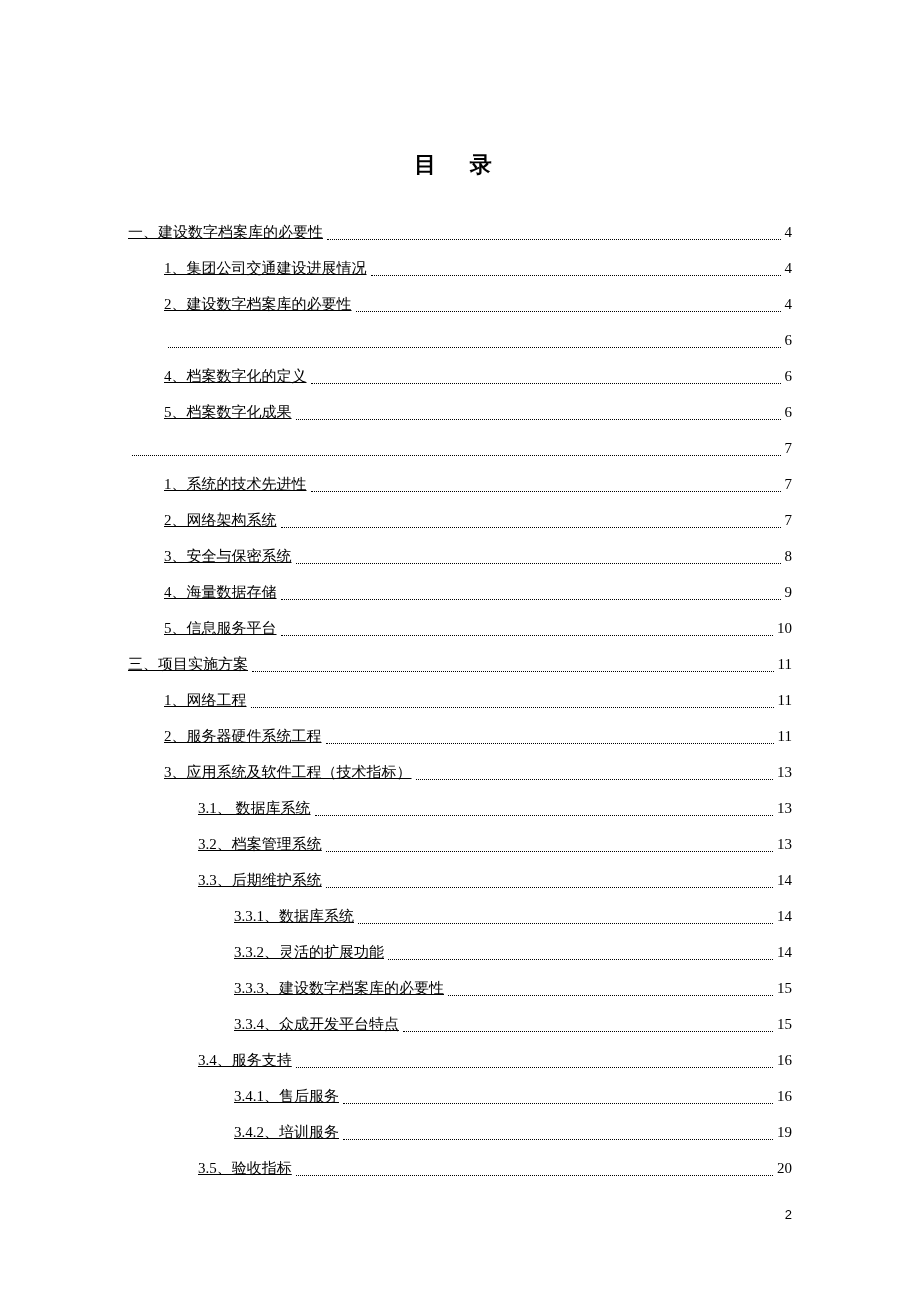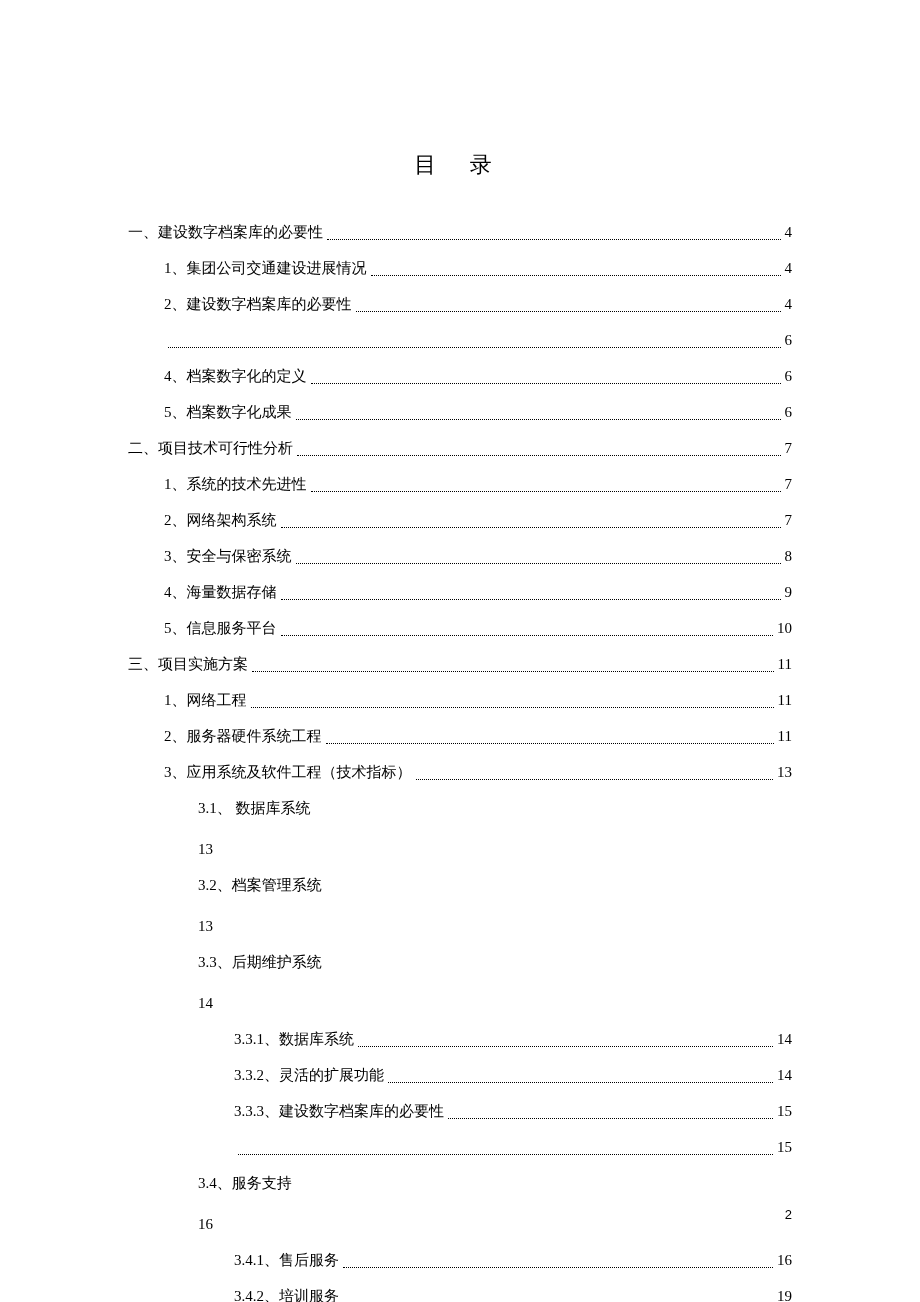--- a/index.html
+++ b/index.html
@@ -12,43 +12,43 @@
       position: relative;
     }
     .page {
       padding: 150px 128px 60px 128px;
     }
     .title {
       text-align: center;
       font-size: 22px;
       letter-spacing: 14px;
       margin-bottom: 34px;
-      font-weight: normal;
+      font-weight: bold;
     }
     .toc-line {
       display: flex;
       align-items: baseline;
       font-size: 15px;
       line-height: 2.4;
       color: #000;
     }
-    .toc-text { white-space: nowrap; }
+    .toc-text { white-space: nowrap; text-decoration: underline; }
     .toc-dots {
       flex: 1 1 auto;
       border-bottom: 1.5px dotted #000;
       margin: 0 4px 4px 4px;
       height: 1px;
       align-self: flex-end;
       position: relative;
       top: -6px;
     }
     .toc-pg { white-space: nowrap; }
     .lvl-0 { padding-left: 0; }
     .lvl-1 { padding-left: 36px; }
-    .lvl-2 { padding-left: 70px; flex-direction: column; }
+    .lvl-2 { padding-left: 70px; }
     .lvl-3 { padding-left: 106px; }
     .page-num {
       position: absolute;
       bottom: 80px;
       right: 128px;
       font-size: 13px;
       font-family: Arial, sans-serif;
     }
   </style>
 </head>
@@ -80,21 +80,20 @@
         <span class="toc-text">4、档案数字化的定义</span>
         <span class="toc-dots"></span>
         <span class="toc-pg">6</span>
       </div>
       <div class="toc-line lvl-1">
         <span class="toc-text">5、档案数字化成果</span>
         <span class="toc-dots"></span>
         <span class="toc-pg">6</span>
       </div>
       <div class="toc-line lvl-0">
-        <span class="toc-text">二、项目技术可行性分析</span>
         <span class="toc-dots"></span>
         <span class="toc-pg">7</span>
       </div>
       <div class="toc-line lvl-1">
         <span class="toc-text">1、系统的技术先进性</span>
         <span class="toc-dots"></span>
         <span class="toc-pg">7</span>
       </div>
       <div class="toc-line lvl-1">
         <span class="toc-text">2、网络架构系统</span>
@@ -160,20 +159,21 @@
         <span class="toc-text">3.3.2、灵活的扩展功能</span>
         <span class="toc-dots"></span>
         <span class="toc-pg">14</span>
       </div>
       <div class="toc-line lvl-3">
         <span class="toc-text">3.3.3、建设数字档案库的必要性</span>
         <span class="toc-dots"></span>
         <span class="toc-pg">15</span>
       </div>
       <div class="toc-line lvl-3">
+        <span class="toc-text">3.3.4、众成开发平台特点</span>
         <span class="toc-dots"></span>
         <span class="toc-pg">15</span>
       </div>
       <div class="toc-line lvl-2">
         <span class="toc-text">3.4、服务支持</span>
         <span class="toc-dots"></span>
         <span class="toc-pg">16</span>
       </div>
       <div class="toc-line lvl-3">
         <span class="toc-text">3.4.1、售后服务</span>

